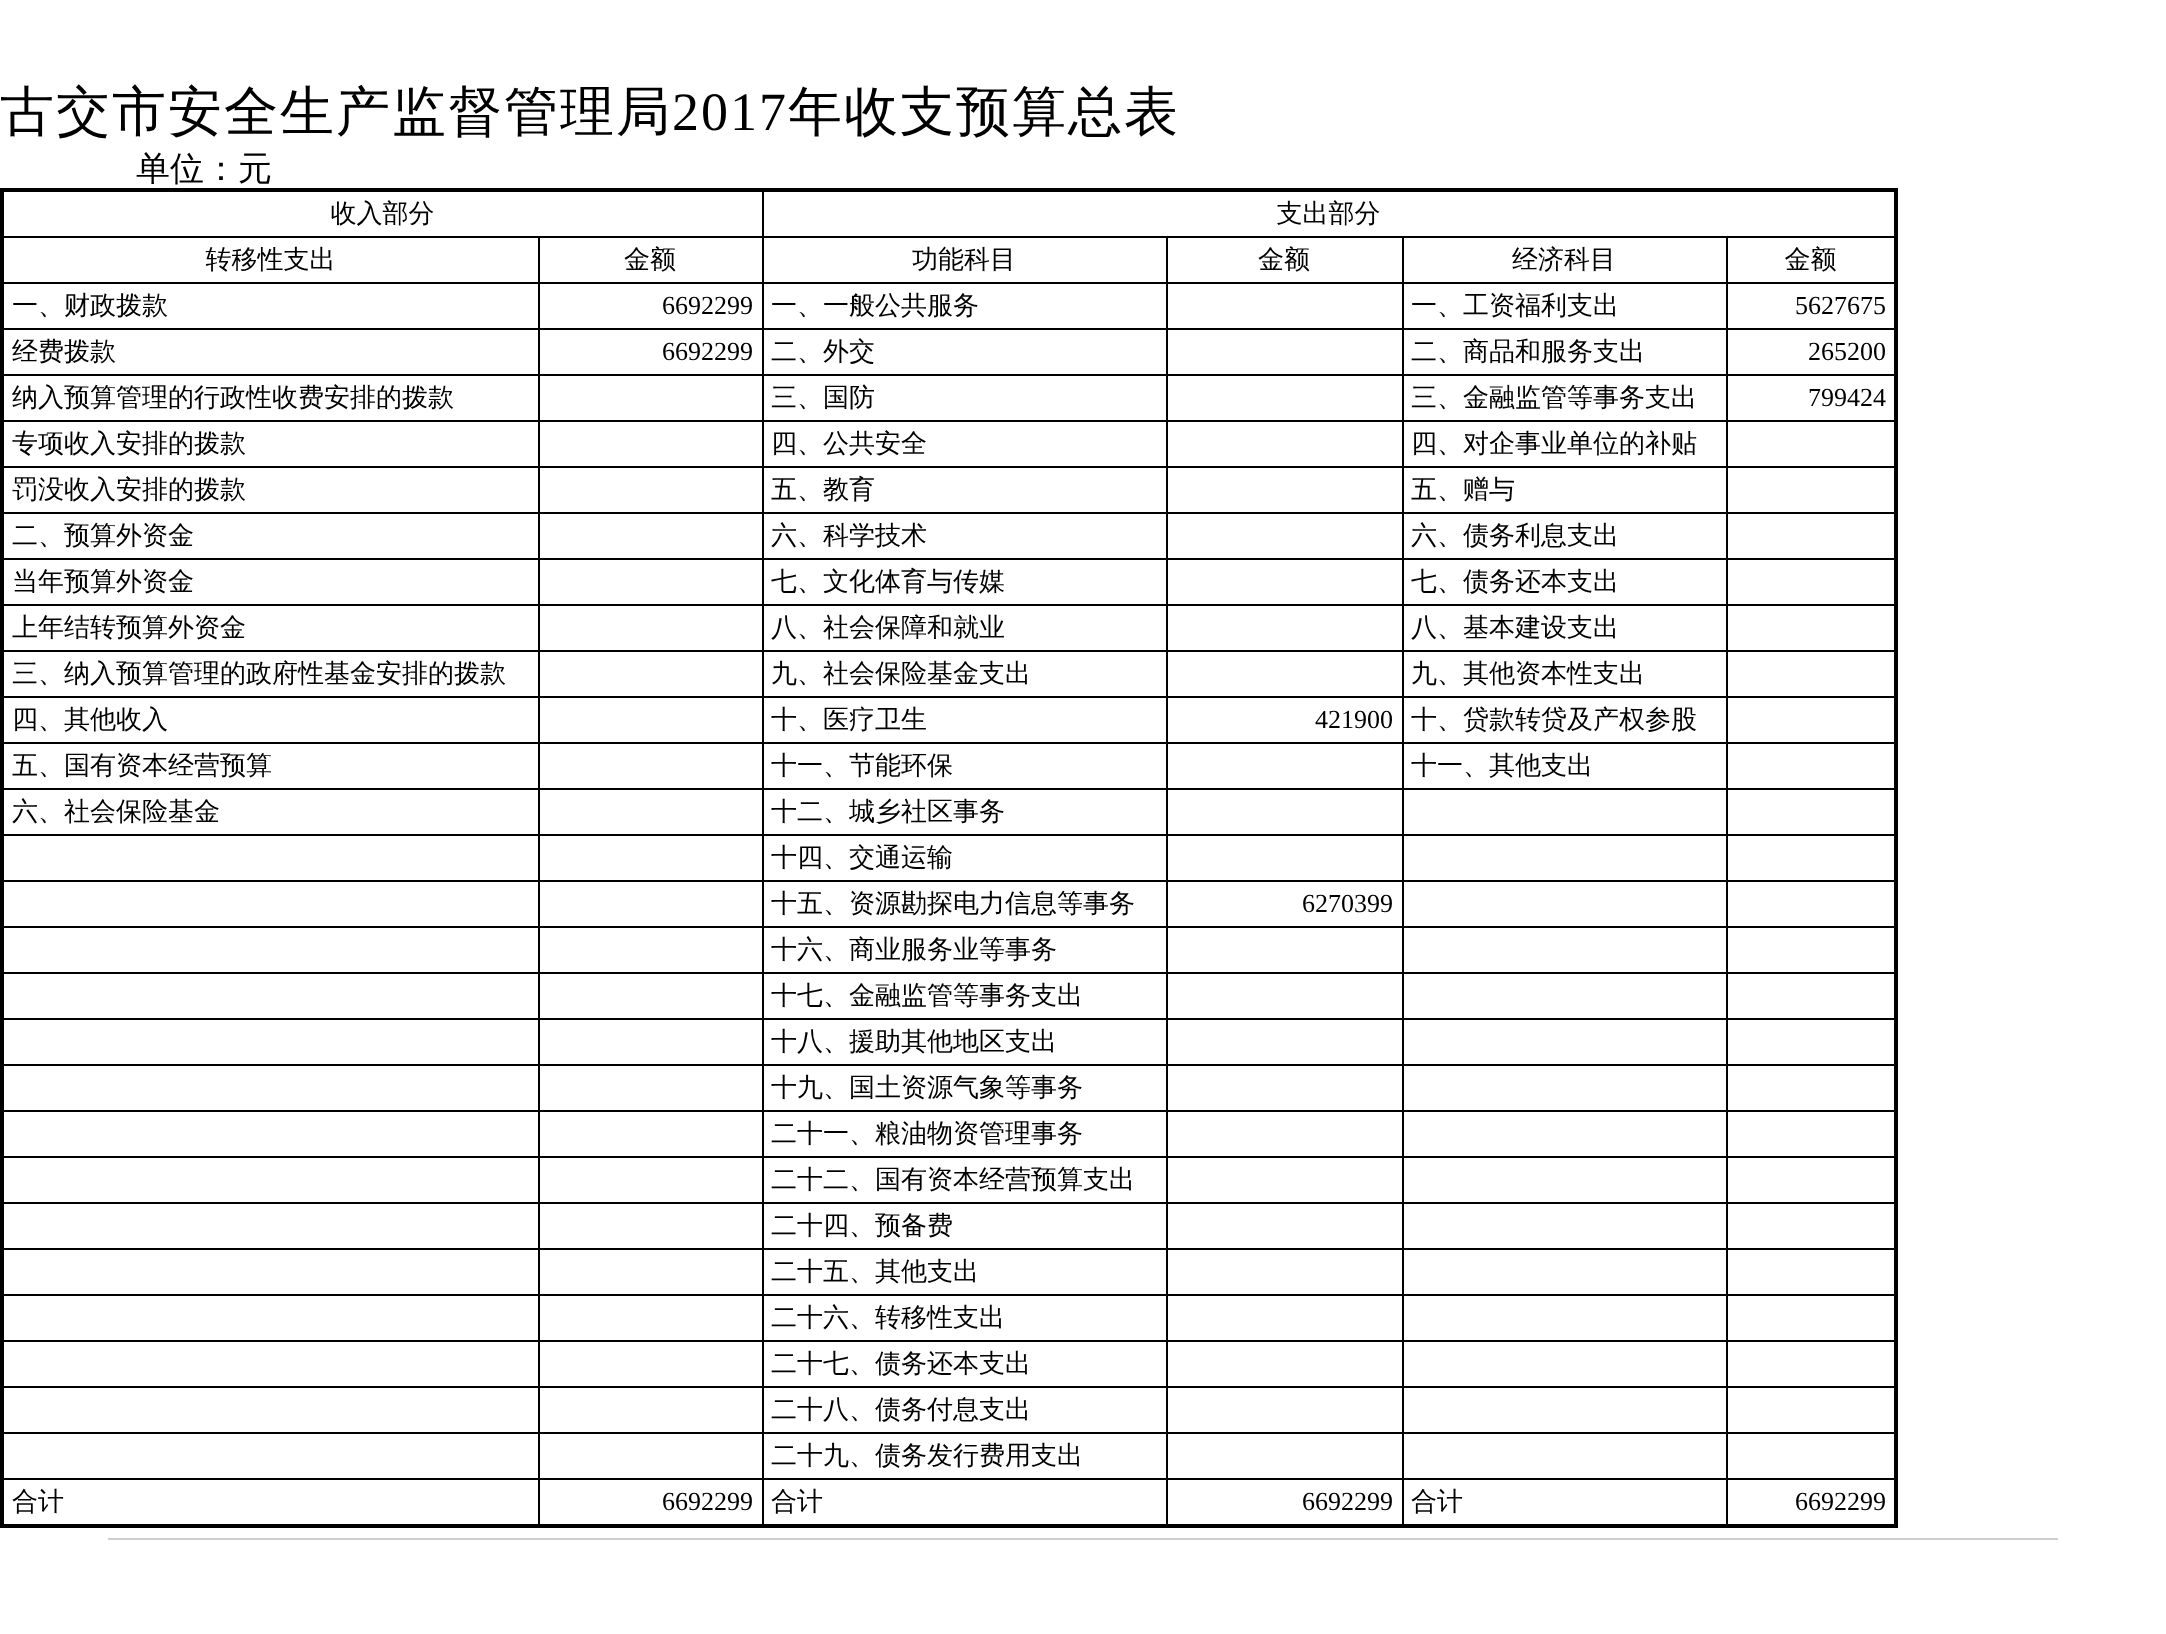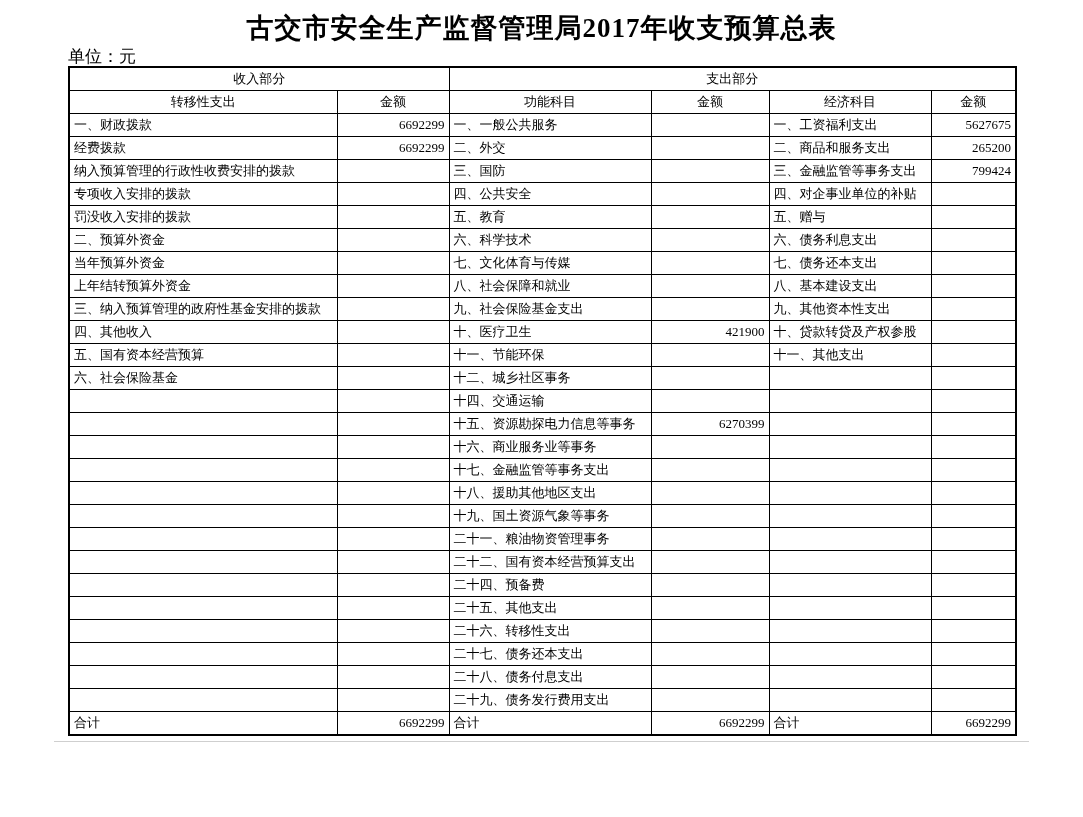--- a/index.html
+++ b/index.html
@@ -3,35 +3,34 @@
 <meta charset="utf-8">
 <style>
   * { margin: 0; padding: 0; box-sizing: border-box; }
   html, body { background: #ffffff; }
   body {
     width: 1083px; height: 817px;
     font-family: "Liberation Serif", "DejaVu Serif", serif;
     color: #000; overflow: hidden;
   }
   .page-title {
-    margin-top: 10px;
-    text-align: center;
+    margin-top: 38px;
+    text-align: left;
     font-size: 27px;
-    font-weight: bold;
+    font-weight: normal;
     letter-spacing: 1px;
   }
   .unit-label {
     width: 947px;
     margin: 3px 0 1px 68px;
     text-align: left;
     font-size: 17px;
     line-height: 16px;
   }
   table.budget {
-    margin-left: 68px;
     width: 947px;
     border-collapse: collapse;
     table-layout: fixed;
     border: 2px solid #000;
   }
   table.budget td {
     border: 1px solid #000;
     font-size: 13px;
     height: 22.7px;
     line-height: 22px;

